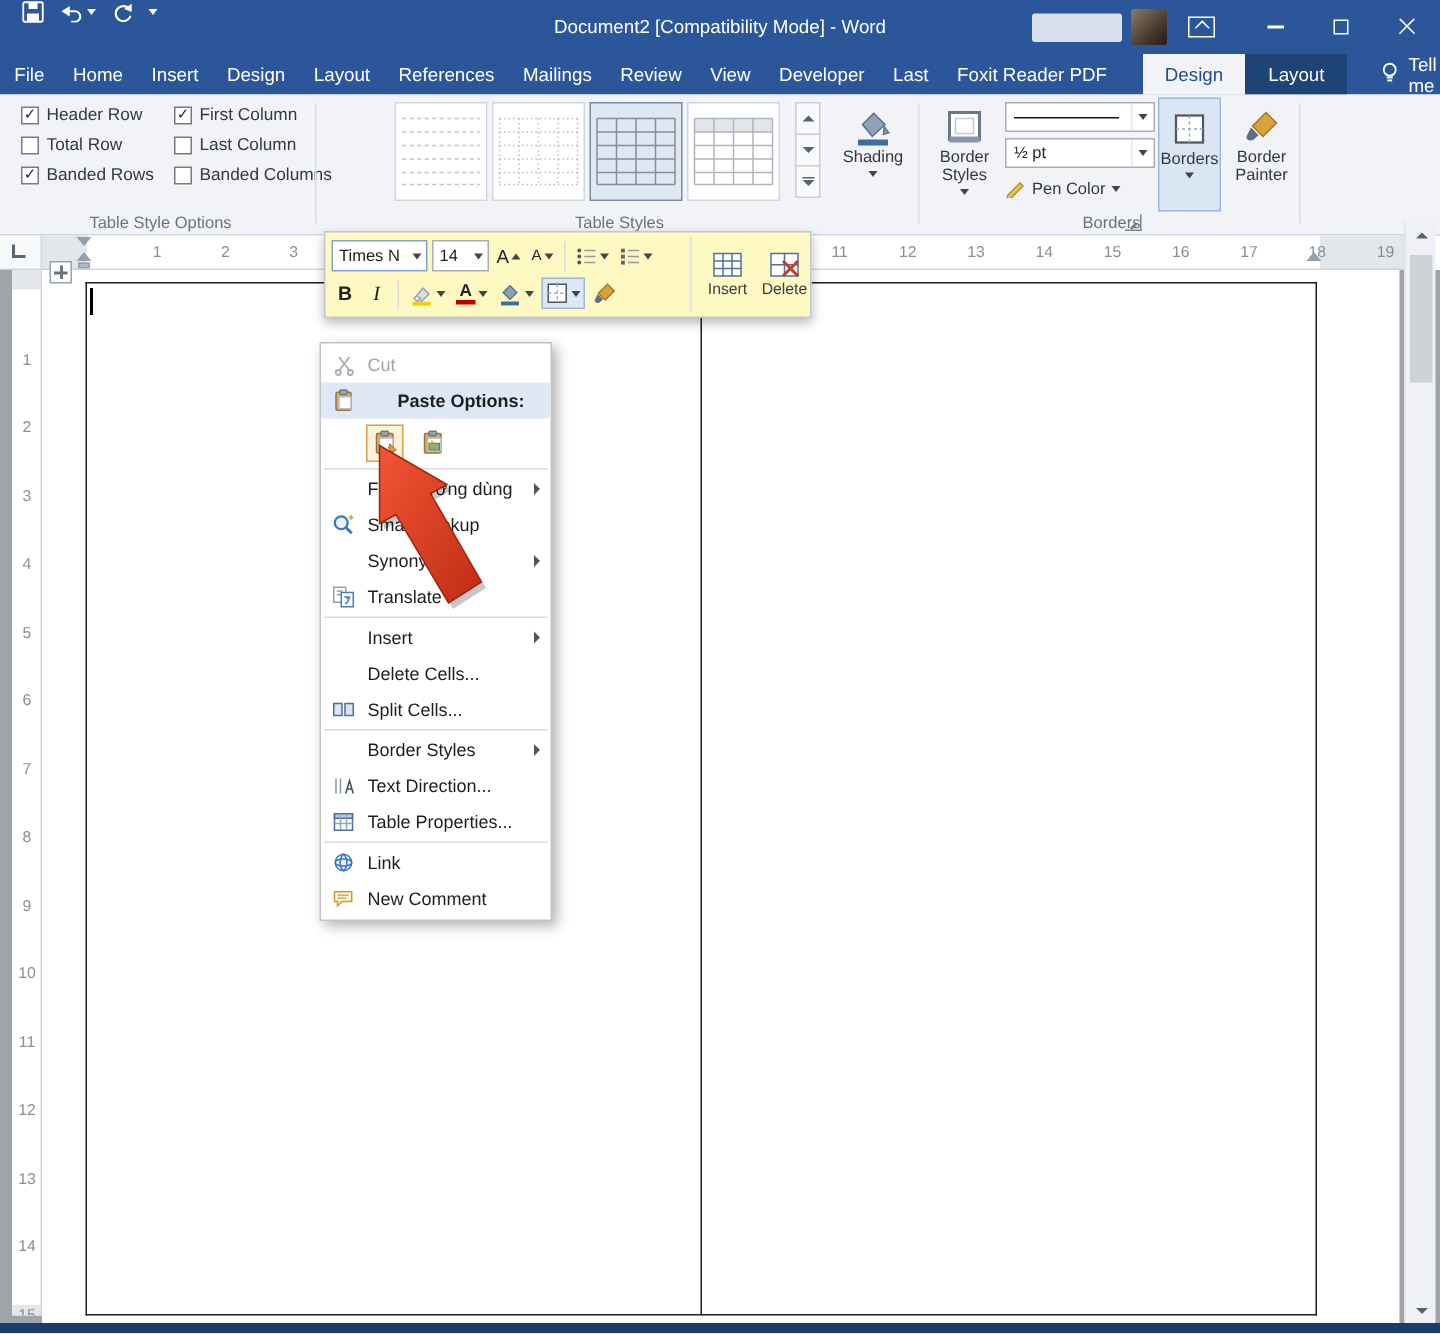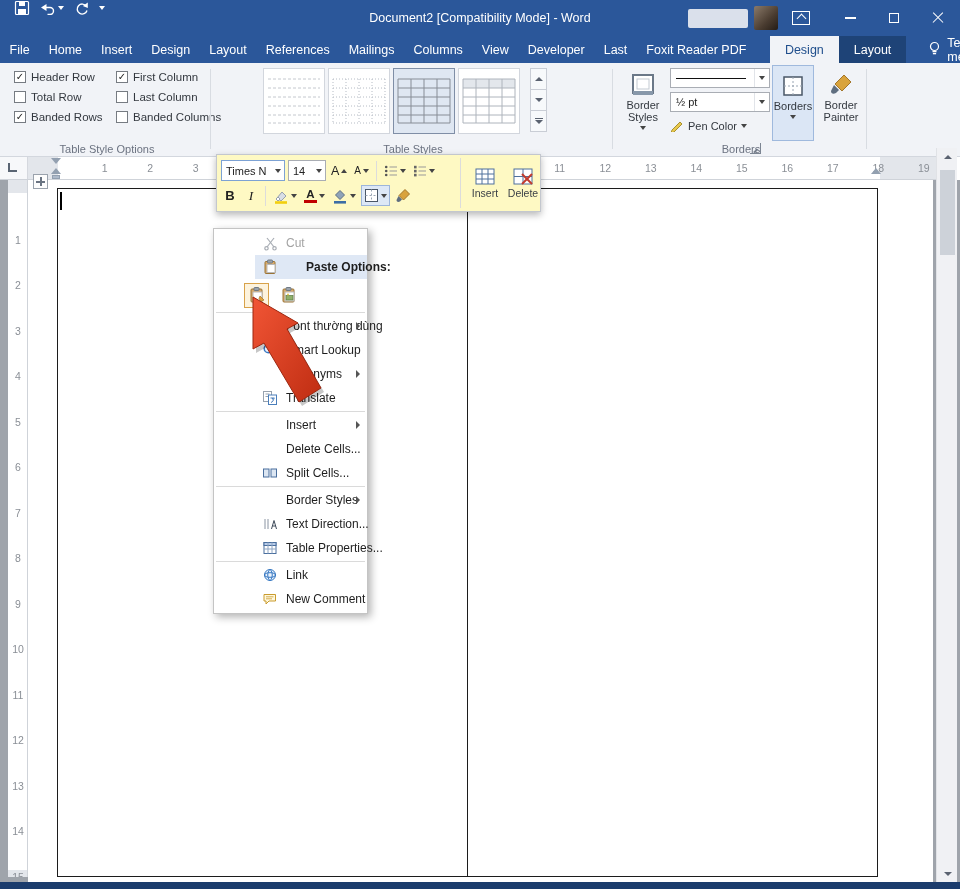--- a/index.html
+++ b/index.html
@@ -122,21 +122,21 @@
   .growA{font-size:12.5px;color:#222;}
   .shrinkA{font-size:10px;color:#222;}
   .fcA{font-weight:bold;font-size:11.5px;color:#222;line-height:10px;}
   .fcwrap{display:flex;flex-direction:column;align-items:center;}
   .fcbar{width:13px;height:3px;background:#c00000;margin-top:1px;}
   .mright{position:absolute;left:243px;top:3px;bottom:3px;display:flex;border-left:1px solid #dcdcdc;padding-left:5px;}
   .stackbtn{width:38px;display:flex;flex-direction:column;align-items:center;justify-content:center;gap:2px;font-size:10.5px;color:#3a3f46;cursor:default;}
 
   
   .ctxmenu{position:absolute;left:213px;top:228px;width:155px;background:#fff;border:1px solid #c4c4c4;box-shadow:3px 3px 8px rgba(0,0,0,.3);z-index:40;padding:2px 0;}
-  .mi{height:24px;display:flex;align-items:center;padding-left:7px;position:relative;cursor:default;margin-left:41px;}
+  .mi{height:24px;display:flex;align-items:center;padding-left:7px;position:relative;cursor:default;}
   .mic{width:16px;height:16px;margin-right:8px;flex:0 0 16px;display:flex;align-items:center;justify-content:center;}
   .mlab{font-size:12px;color:#1e1e1e;white-space:nowrap;}
   .mi.disabled .mlab{color:#a3a3a3;}
   .mi.hdr{background:#dfe8f5;}
   .mi.hdr .mlab{font-weight:bold;padding-left:20px;}
   .sub{position:absolute;right:7px;width:0;height:0;border-top:4px solid transparent;border-bottom:4px solid transparent;border-left:4.5px solid #555;}
   .msepline{height:1px;background:#dadada;margin:1px 2px;}
   .pasterow{height:32px;display:flex;align-items:center;padding-left:30px;gap:7px;}
   .pbox{width:25px;height:25px;display:flex;align-items:center;justify-content:center;border:1px solid transparent;}
   .pbox.hov{border:1px solid #d8a24a;background:#fdf3dd;}
@@ -217,21 +217,21 @@
 
         <div class="tab">
           <span>References</span>
         </div>
 
         <div class="tab">
           <span>Mailings</span>
         </div>
 
         <div class="tab">
-          <span>Columns</span>
+          <span>Review</span>
         </div>
 
         <div class="tab">
           <span>View</span>
         </div>
 
         <div class="tab">
           <span>Developer</span>
         </div>
 
@@ -376,20 +376,31 @@
         <div class="sbtn">
             <span class="tri-up"></span>
           </div>
         <div class="sbtn">
             <span class="tri-dn"></span>
           </div>
         <div class="sbtn">
             <span class="morebar"></span>
             <span class="tri-dn"></span>
           </div>
+      </div>
+      <div class="bigbtn shadingbtn">
+        <span class="bic">
+          <svg width="26" height="26" viewBox="0 0 26 26">
+              <path d="M6 11 L13.5 3.5 L21 11 L12.5 19 Z" fill="#8fa3b8" stroke="#5e7083"></path>
+              <path d="M20.5 12.5 l3 4 -3.5 1 z" fill="#8fa3b8" stroke="#5e7083"></path>
+              <rect x="3" y="21" width="20" height="4" fill="#3c6ea5"></rect>
+            </svg>
+        </span>
+        <span>Shading</span>
+        <span class="caret"></span>
       </div>
       <div class="glabel">Table Styles</div>
     </div>
     <div class="gsep" style="left:612px"></div>
 
     <div class="group g3">
       <div class="bigbtn bstylesbtn">
         <span class="bic">
           <svg width="24" height="24" viewBox="0 0 24 24">
               <rect x="2" y="2" width="20" height="18" fill="#fff" stroke="#6b7888" stroke-width="2"></rect>

